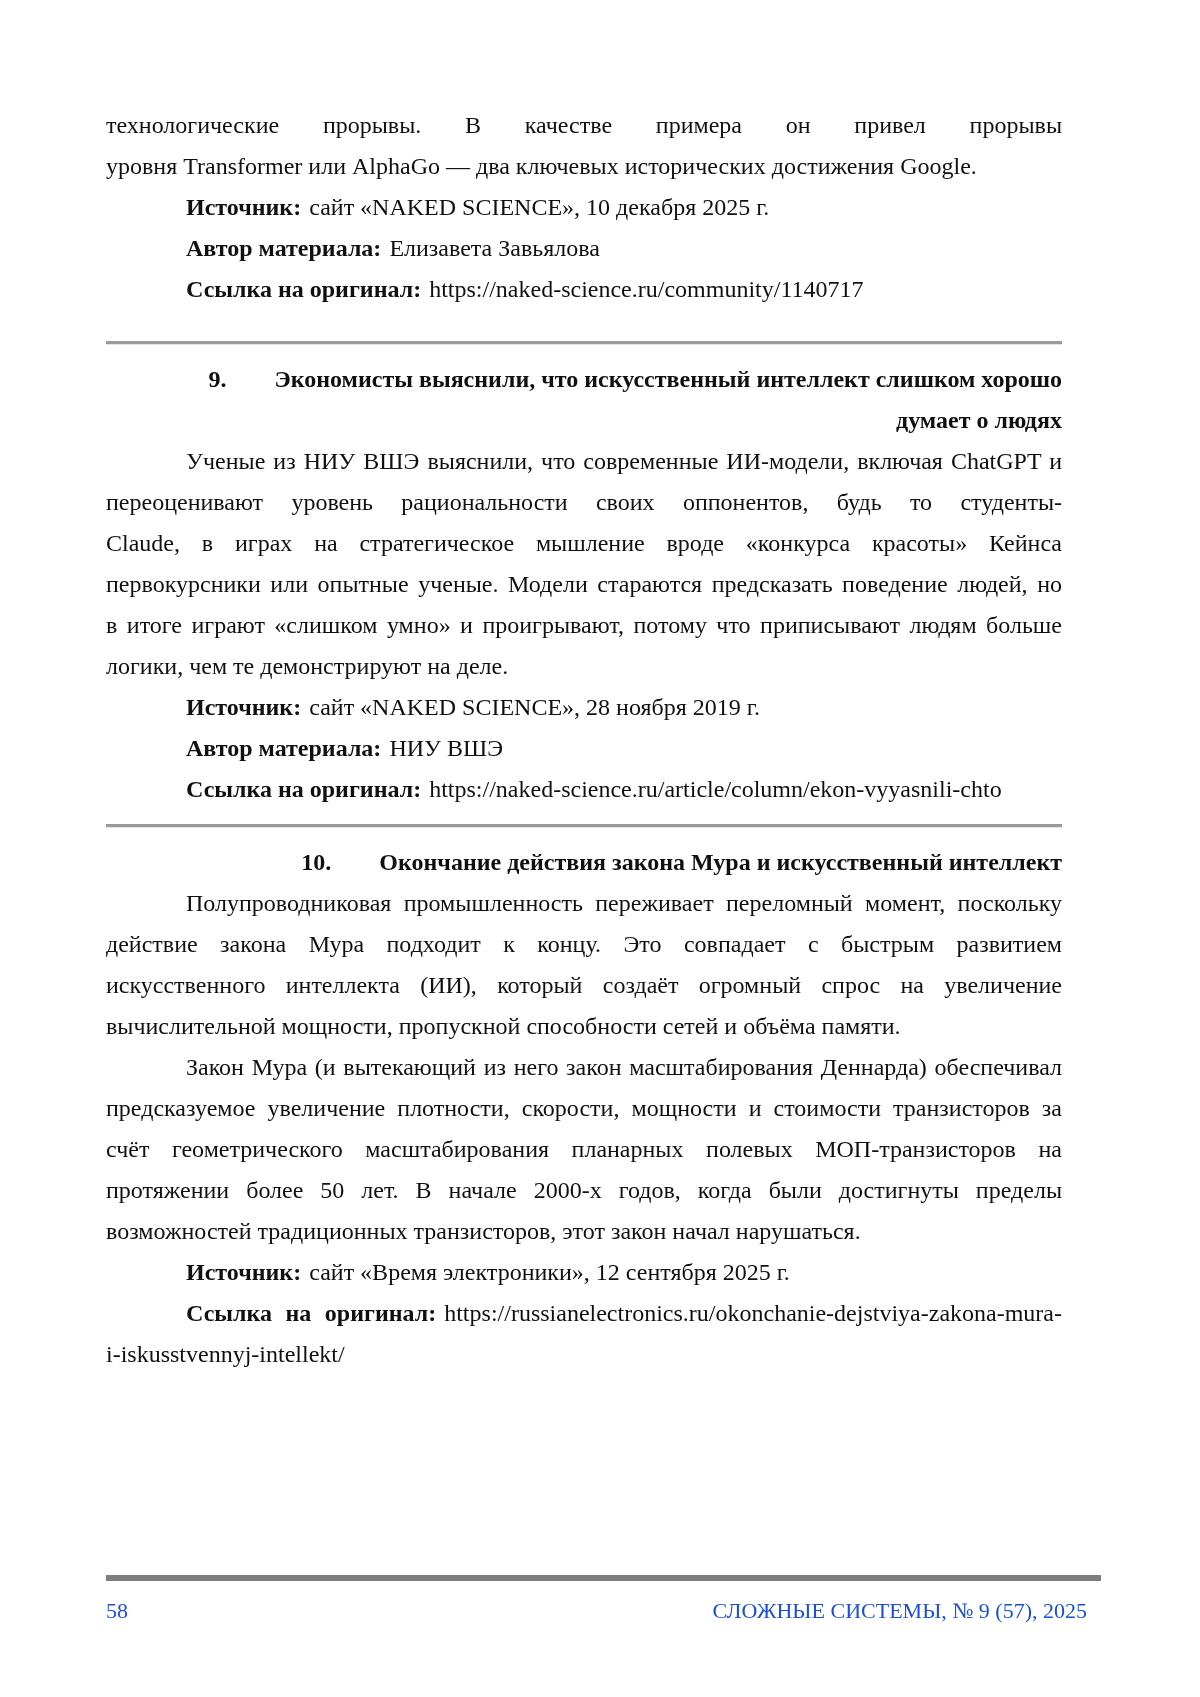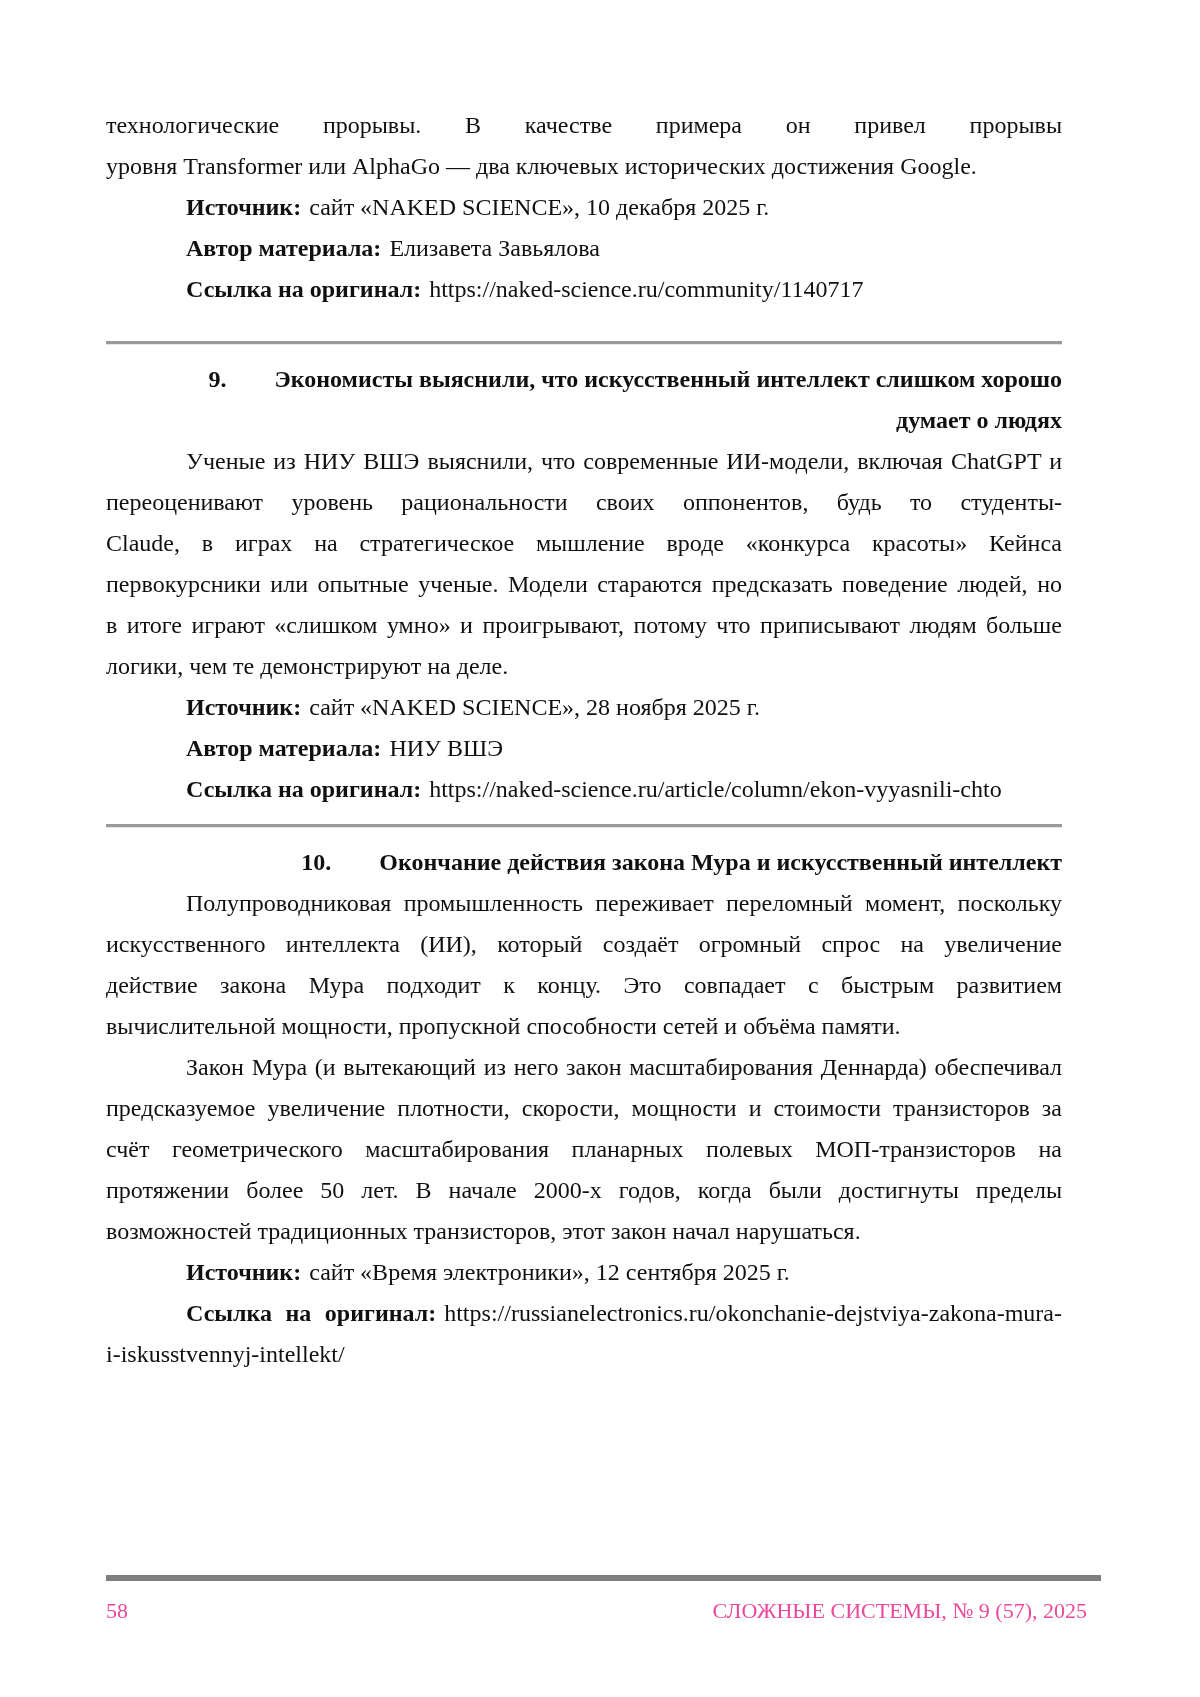--- a/index.html
+++ b/index.html
@@ -24,21 +24,21 @@
   .hgap{display:inline-block;width:48px;}
   .rule{height:3px;background:#9a9a9a;border-bottom:1px solid #e6e6e6;margin:31px 0 14px 0;}
   .rule.r2{margin-top:14px;}
   .footer-bar{
     position:absolute;left:106px;top:1575px;
     width:995px;height:6px;background:#7e7e7e;
   }
   .footer-row{
     position:absolute;left:106px;top:1596px;width:981px;
     display:flex;justify-content:space-between;align-items:baseline;
-    font-size:22px;line-height:30px;color:#ec4899;
+    font-size:22px;line-height:30px;color:#1d4ed8;
   }
 </style>
 </head>
 <body>
 
 <div class="page">
   <div class="content">
 
     <div class="para">
       <div class="tl j">технологические прорывы. В качестве примера он привел прорывы</div>
@@ -56,33 +56,33 @@
       <div class="tl"><span>думает о людях</span></div>
     </div>
     <div class="para">
       <div class="tl j indent">Ученые из НИУ ВШЭ выяснили, что современные ИИ-модели, включая ChatGPT и</div>
       <div class="tl j">переоценивают уровень рациональности своих оппонентов, будь то студенты-</div>
       <div class="tl j">Claude, в играх на стратегическое мышление вроде «конкурса красоты» Кейнса</div>
       <div class="tl j">первокурсники или опытные ученые. Модели стараются предсказать поведение людей, но</div>
       <div class="tl j">в итоге играют «слишком умно» и проигрывают, потому что приписывают людям больше</div>
       <div class="tl">логики, чем те демонстрируют на деле.</div>
     </div>
-    <div class="tl meta"><span class="lbl">Источник:</span><span>сайт «NAKED SCIENCE», 28 ноября 2025 г.</span></div>
+    <div class="tl meta"><span class="lbl">Источник:</span><span>сайт «NAKED SCIENCE», 28 ноября 2019 г.</span></div>
     <div class="tl meta"><span class="lbl">Автор материала:</span><span>НИУ ВШЭ</span></div>
     <div class="tl meta"><span class="lbl">Ссылка на оригинал:</span><span>https://naked-science.ru/article/column/ekon-vyyasnili-chto</span></div>
 
     <div class="rule r2"></div>
 
     <div class="heading">
       <div class="tl"><span>10.</span><span class="hgap"></span><span>Окончание действия закона Мура и искусственный интеллект</span></div>
     </div>
     <div class="para">
       <div class="tl j indent">Полупроводниковая промышленность переживает переломный момент, поскольку</div>
+      <div class="tl j">действие закона Мура подходит к концу. Это совпадает с быстрым развитием</div>
       <div class="tl j">искусственного интеллекта (ИИ), который создаёт огромный спрос на увеличение</div>
-      <div class="tl j">действие закона Мура подходит к концу. Это совпадает с быстрым развитием</div>
       <div class="tl">вычислительной мощности, пропускной способности сетей и объёма памяти.</div>
     </div>
     <div class="para">
       <div class="tl j indent">Закон Мура (и вытекающий из него закон масштабирования Деннарда) обеспечивал</div>
       <div class="tl j">предсказуемое увеличение плотности, скорости, мощности и стоимости транзисторов за</div>
       <div class="tl j">счёт геометрического масштабирования планарных полевых МОП-транзисторов на</div>
       <div class="tl j">протяжении более 50 лет. В начале 2000-х годов, когда были достигнуты пределы</div>
       <div class="tl">возможностей традиционных транзисторов, этот закон начал нарушаться.</div>
     </div>
     <div class="tl meta"><span class="lbl">Источник:</span><span>сайт «Время электроники», 12 сентября 2025 г.</span></div>

